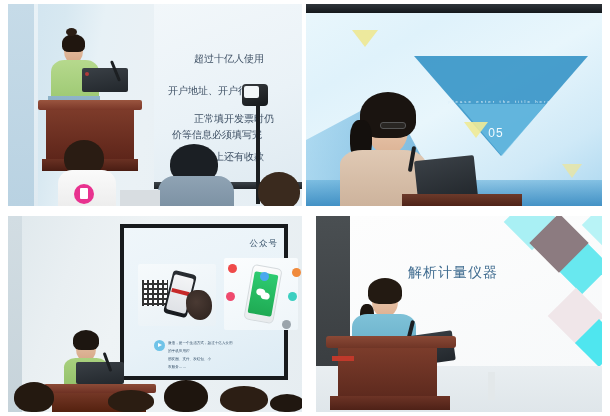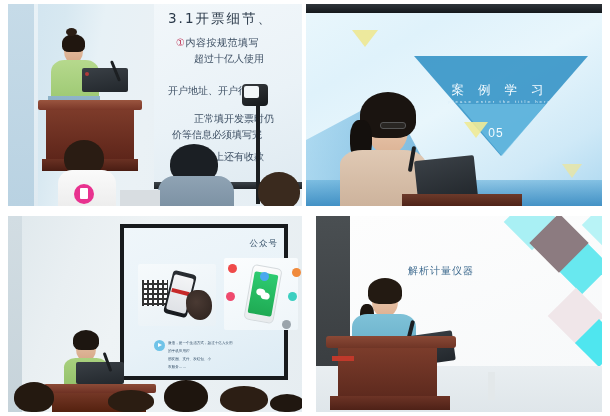--- a/index.html
+++ b/index.html
@@ -112,21 +112,21 @@
   #p3 .arrowdot:after{content:"";position:absolute;left:4px;top:3px;
     border-left:4px solid #fff;border-top:2.5px solid transparent;border-bottom:2.5px solid transparent;}
 
   
   #p4{left:316px;top:216px;width:286px;height:196px;}
   #p4 .room{position:absolute;inset:0;background:linear-gradient(180deg,#eef2f4,#e4eaed);}
   #p4 .dark-col{position:absolute;left:0;top:0;width:34px;height:150px;
     background:linear-gradient(180deg,#4a4f52,#3a3e41);}
   #p4 .slide{position:absolute;left:34px;top:0;width:252px;height:150px;
     background:linear-gradient(160deg,#fdfdfd,#f7f9fa);}
-  #p4 .title{position:absolute;left:58px;top:48px;font-size:10px;color:#3f6b8f;
+  #p4 .title{position:absolute;left:58px;top:48px;font-size:14px;color:#3f6b8f;
     letter-spacing:1px;white-space:nowrap;font-family:"DejaVu Sans",sans-serif;}
   .dia{position:absolute;transform:rotate(45deg);}
   #p4 .d1{left:188px;top:6px;width:42px;height:42px;background:#8c7b80;}
   #p4 .d2{left:212px;top:30px;width:40px;height:40px;background:#68e8ef;}
   #p4 .d3{left:162px;top:-14px;width:40px;height:40px;background:#a9f0f4;}
   #p4 .d4{left:206px;top:80px;width:40px;height:40px;background:#f0e6e9;}
   #p4 .d5{left:232px;top:110px;width:34px;height:34px;background:#4fe6ef;}
   #p4 .d6{left:238px;top:-6px;width:30px;height:30px;background:#b8f3f6;}
   #p4 .podium-big{position:absolute;left:10px;top:120px;width:130px;height:76px;}
   #p4 .pb-top{position:absolute;left:0;top:0;width:100%;height:12px;
@@ -149,24 +149,20 @@
 <body>
 
 <div class="collage">
 
   <div class="photo" id="p1">
     <div class="room"></div>
     <div class="wall-left"></div>
     <div class="wall-edge"></div>
 
     <div class="screen">
-      <div class="sl-title">3.1开票细节、</div>
-      <div class="sl-b1">
-        <span class="num">①</span><span>内容按规范填写</span>
-      </div>
       <div class="sl-b2">超过十亿人使用</div>
       <div class="sl-b4">开户地址、开户行。</div>
       <div class="sl-b5">正常填开发票时仍</div>
       <div class="sl-b6">价等信息必须填写完</div>
       <div class="sl-b7">发票上还有收款</div>
     </div>
     <div class="screen-frame"></div>
 
     <div>
       <div style="position:absolute;left:56px;top:35px;width:19px;height:24px;border-radius:48%;
@@ -225,21 +221,20 @@
   <div class="photo" id="p2">
     <div class="slide"></div>
     <div class="topbar"></div>
     <div class="diag"></div>
     <div class="band"></div>
     <div class="tri-y1"></div>
     <div class="tri-main"></div>
     <div class="tri-inner"></div>
     <div class="tri-y2"></div>
     <div class="tri-y3"></div>
-    <div class="t-title">案 例 学 习</div>
     <div class="t-sub">please enter the title here</div>
     <div class="t-num">05</div>
 
     <div>
       <div style="position:absolute;left:62px;top:98px;width:40px;height:52px;border-radius:46%;
                   background:linear-gradient(180deg,#f0d3bb,#dcb395);"></div>
       <div style="position:absolute;left:54px;top:88px;width:56px;height:46px;border-radius:50% 50% 34% 34%;
                   background:#1a1410;"></div>
       <div style="position:absolute;left:44px;top:116px;width:22px;height:40px;border-radius:40%;
                   background:#14100d;"></div>

